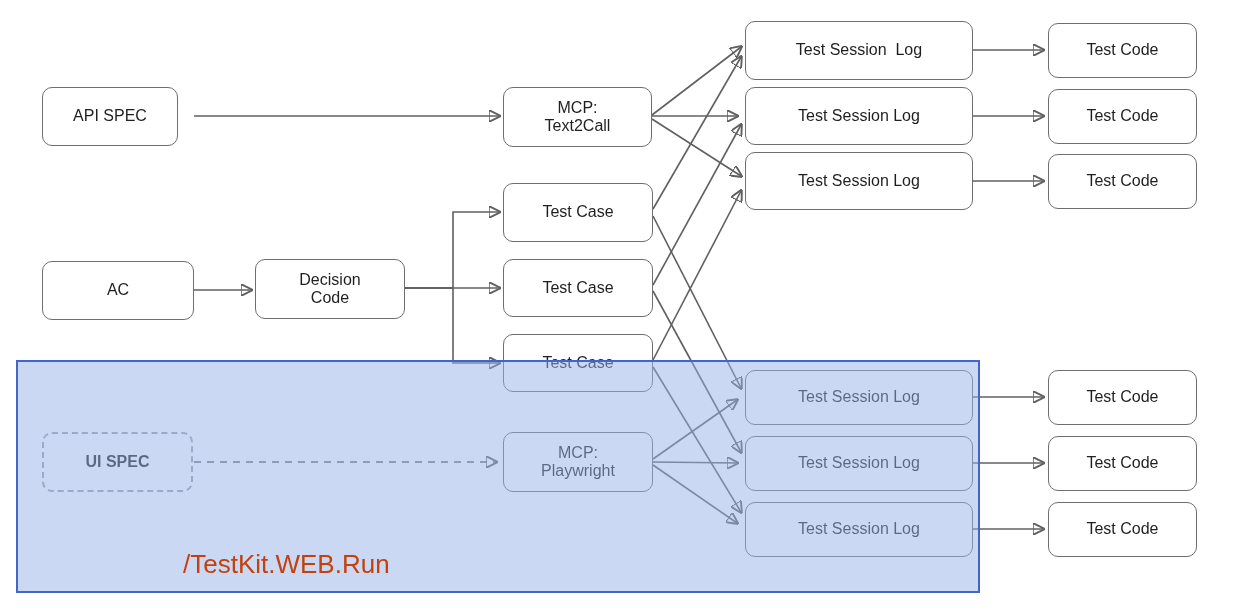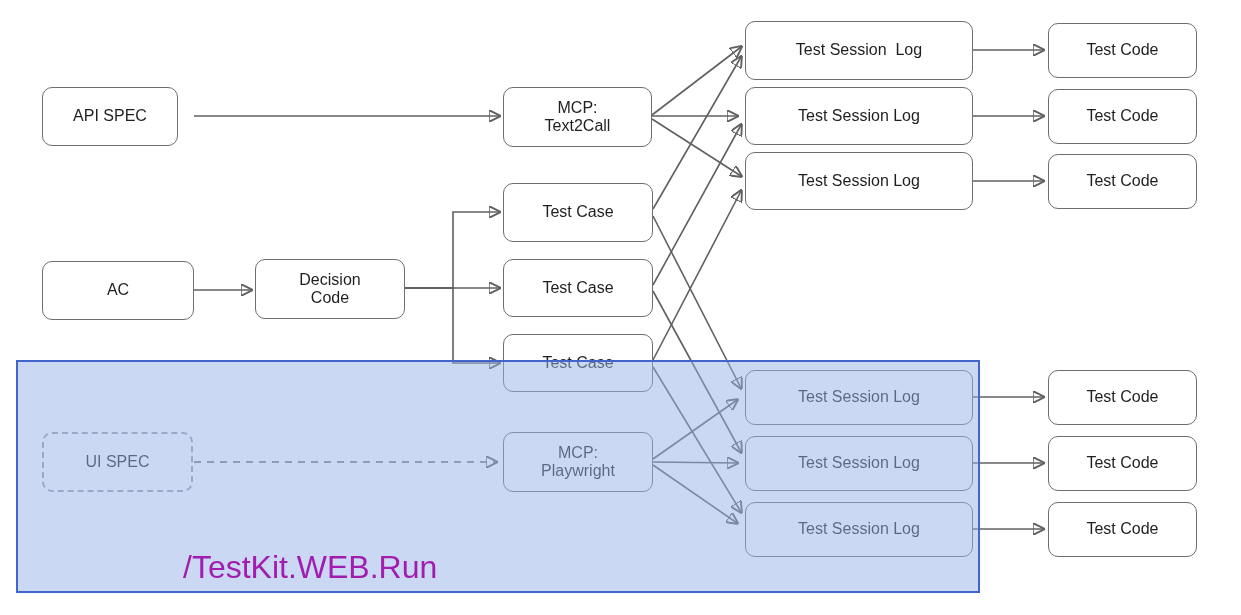--- a/index.html
+++ b/index.html
@@ -3,24 +3,24 @@
 <meta charset="utf-8">
 <style>
   html,body{margin:0;padding:0;background:#ffffff;}
   #page{position:relative;width:1241px;height:615px;background:#ffffff;overflow:hidden;
         font-family:"Liberation Sans",sans-serif;}
   #edges-layer{position:absolute;left:0;top:0;width:1241px;height:615px;}
   #edges-layer path{stroke:#606060;stroke-width:1.6;fill:none;}
   #nodes-layer{position:absolute;left:0;top:0;width:1241px;height:615px;}
   .node{position:absolute;box-sizing:border-box;background:#ffffff;border:1.5px solid #6e6e6e;
         border-radius:10px;display:flex;align-items:center;justify-content:center;}
-  .node.dashed{border:2px dashed #9aa0a6;}
+  .node.dashed{border:2px dashed #9aa0a6;font-weight:bold;}
   .node-label{font-size:16px;line-height:1.14;color:#1f1f1f;text-align:center;white-space:pre-wrap;}
   #run-overlay{position:absolute;box-sizing:border-box;}
-  #overlay-label{position:absolute;font-size:32px;color:#a21caf;white-space:pre;}
+  #overlay-label{position:absolute;font-size:26px;color:#c2410c;white-space:pre;}
 </style>
 </head>
 <body>
 
 <div id="page">
   <svg id="edges-layer" width="1241" height="615" viewBox="0 0 1241 615">
     <defs>
       <marker id="ah" viewBox="0 0 10 10" refX="8.5" refY="5" markerWidth="7.5" markerHeight="7.5" orient="auto-start-reverse">
         <path d="M0,0 L10,5 L0,10 Z" fill="#606060" stroke="none"></path>
       </marker>

